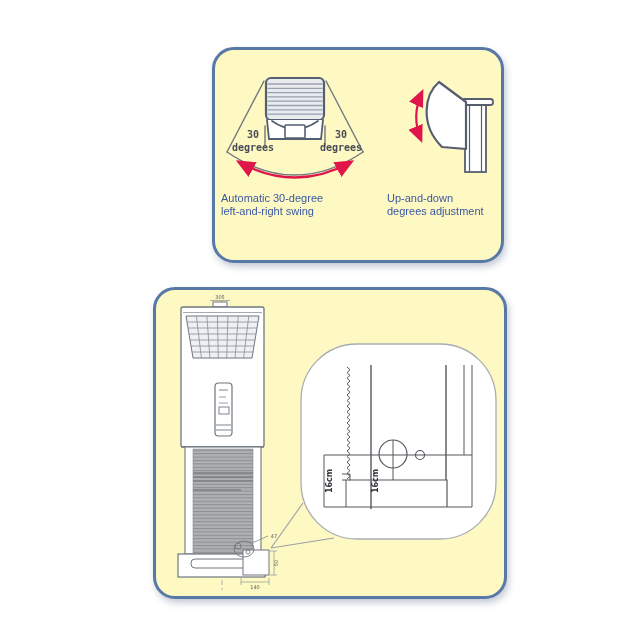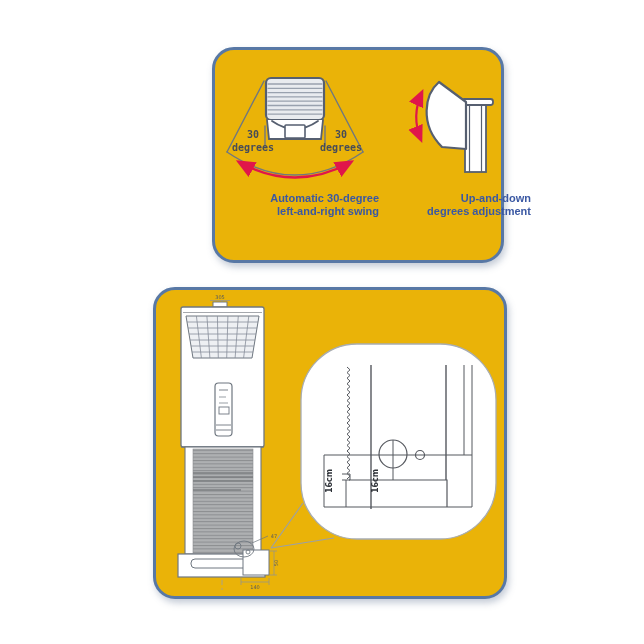--- a/index.html
+++ b/index.html
@@ -1,25 +1,25 @@
 <!DOCTYPE html>
 <html><head>
 <meta charset="utf-8">
 <style>
   html,body{margin:0;padding:0;}
   body{width:644px;height:644px;background:#ffffff;position:relative;overflow:hidden;
        font-family:"Liberation Sans",sans-serif;}
-  .panel{position:absolute;background:#eab308;border:3px solid #5878a5;border-radius:22px;
+  .panel{position:absolute;background:#fef9c3;border:3px solid #5878a5;border-radius:22px;
          box-shadow:2px 4px 7px rgba(90,110,140,.35);}
   .top-panel{left:212px;top:47px;width:286px;height:210px;}
   .bottom-panel{left:153px;top:287px;width:348px;height:306px;}
-  .caption{position:absolute;text-align:right;color:#3a58a3;font-weight:bold;
+  .caption{position:absolute;text-align:left;color:#3a58a3;font-weight:normal;
            font-size:11px;line-height:13px;letter-spacing:0;}
   .cap-swing{left:6px;top:142px;width:158px;}
-  .cap-tilt{left:188px;top:142px;width:128px;}
+  .cap-tilt{left:172px;top:142px;width:128px;}
   svg{position:absolute;left:0;top:0;}
   svg text{font-family:"DejaVu Sans",sans-serif;}
   .angle-label{font-family:"DejaVu Sans Mono",monospace;font-weight:bold;fill:#474c58;}
   .dim-label{fill:#55585e;}
   .cm-label{font-weight:bold;fill:#2e3238;}
 </style>
 </head>
 <body>
 
 <div class="panel top-panel">

